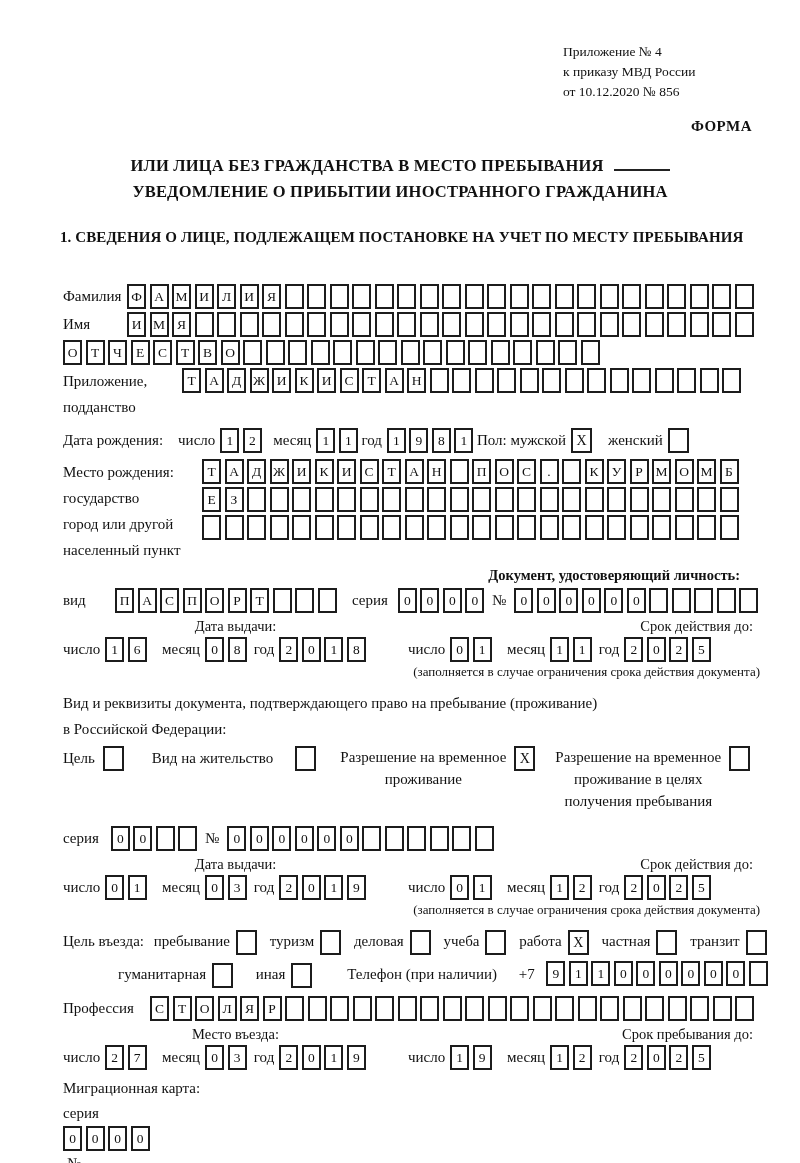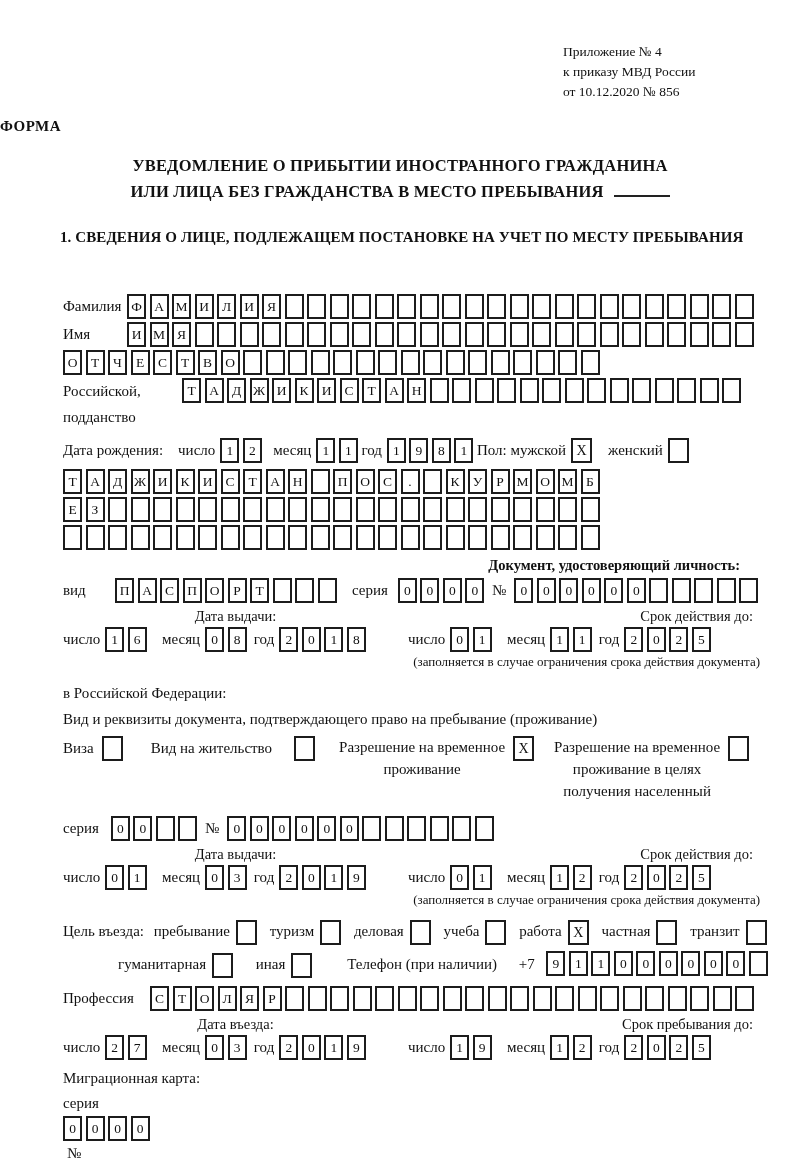--- a/index.html
+++ b/index.html
@@ -7,21 +7,21 @@
   body {
     width:800px; height:1163px; overflow:hidden;
     font-family:"Liberation Serif","DejaVu Serif",serif;
     color:#111; font-size:15px;
   }
   .page { position:relative; width:800px; height:1163px; }
 
   
   .appendix { margin:42px 0 0 563px; font-size:13.5px; line-height:20px; }
   .revision { margin:3px 0 0 563px; font-size:13px; line-height:19px; }
-  .forma { margin-top:16px; padding-right:36px; text-align:left; font-weight:bold; font-size:15px; letter-spacing:0.5px; }
+  .forma { margin-top:16px; padding-right:48px; text-align:right; font-weight:bold; font-size:15px; letter-spacing:0.5px; }
 
   .title { margin-top:18px; text-align:center; font-weight:bold; font-size:16.5px; line-height:26px; letter-spacing:0.2px; }
   .title-underline { display:inline-block; width:56px; border-bottom:2px solid #222; margin-left:10px; height:14px; }
 
   .section-heading { margin:24px 0 0 60px; font-weight:bold; font-size:15px; letter-spacing:0.1px; }
 
   
   .cells { display:inline-block; white-space:nowrap; vertical-align:top; }
   .box {
     display:inline-block; width:15px; height:21px; line-height:21px;
@@ -92,43 +92,43 @@
 <div class="page">
 
   <div class="appendix">
     <div>Приложение № 4</div>
     <div>к приказу МВД России</div>
     <div>от 10.12.2020 № 856</div>
   </div>
   <div class="forma">ФОРМА</div>
 
   <div class="title">
+    <div><span>ИЛИ ЛИЦА БЕЗ ГРАЖДАНСТВА В МЕСТО ПРЕБЫВАНИЯ</span><span class="title-underline"></span></div>
     <div>УВЕДОМЛЕНИЕ О ПРИБЫТИИ ИНОСТРАННОГО ГРАЖДАНИНА</div>
-    <div><span>ИЛИ ЛИЦА БЕЗ ГРАЖДАНСТВА В МЕСТО ПРЕБЫВАНИЯ</span><span class="title-underline"></span></div>
   </div>
 
   <div class="section-heading">1. СВЕДЕНИЯ О ЛИЦЕ, ПОДЛЕЖАЩЕМ ПОСТАНОВКЕ НА УЧЕТ ПО МЕСТУ ПРЕБЫВАНИЯ</div>
 
-  <div class="frow row-surname" style="margin-top:48px;">
+  <div class="frow row-surname" style="margin-top:38px;">
     <span class="flabel">Фамилия</span>
     <span class="cells"><span class="box">Ф</span><span class="box">А</span><span class="box">М</span><span class="box">И</span><span class="box">Л</span><span class="box">И</span><span class="box">Я</span><span class="box">&nbsp;</span><span class="box">&nbsp;</span><span class="box">&nbsp;</span><span class="box">&nbsp;</span><span class="box">&nbsp;</span><span class="box">&nbsp;</span><span class="box">&nbsp;</span><span class="box">&nbsp;</span><span class="box">&nbsp;</span><span class="box">&nbsp;</span><span class="box">&nbsp;</span><span class="box">&nbsp;</span><span class="box">&nbsp;</span><span class="box">&nbsp;</span><span class="box">&nbsp;</span><span class="box">&nbsp;</span><span class="box">&nbsp;</span><span class="box">&nbsp;</span><span class="box">&nbsp;</span><span class="box">&nbsp;</span><span class="box">&nbsp;</span></span>
   </div>
 
   <div class="frow row-name">
     <span class="flabel">Имя</span>
     <span class="cells"><span class="box">И</span><span class="box">М</span><span class="box">Я</span><span class="box">&nbsp;</span><span class="box">&nbsp;</span><span class="box">&nbsp;</span><span class="box">&nbsp;</span><span class="box">&nbsp;</span><span class="box">&nbsp;</span><span class="box">&nbsp;</span><span class="box">&nbsp;</span><span class="box">&nbsp;</span><span class="box">&nbsp;</span><span class="box">&nbsp;</span><span class="box">&nbsp;</span><span class="box">&nbsp;</span><span class="box">&nbsp;</span><span class="box">&nbsp;</span><span class="box">&nbsp;</span><span class="box">&nbsp;</span><span class="box">&nbsp;</span><span class="box">&nbsp;</span><span class="box">&nbsp;</span><span class="box">&nbsp;</span><span class="box">&nbsp;</span><span class="box">&nbsp;</span><span class="box">&nbsp;</span><span class="box">&nbsp;</span></span>
   </div>
 
   <div class="frow row-patronymic">
     <span class="cells"><span class="box">О</span><span class="box">Т</span><span class="box">Ч</span><span class="box">Е</span><span class="box">С</span><span class="box">Т</span><span class="box">В</span><span class="box">О</span><span class="box">&nbsp;</span><span class="box">&nbsp;</span><span class="box">&nbsp;</span><span class="box">&nbsp;</span><span class="box">&nbsp;</span><span class="box">&nbsp;</span><span class="box">&nbsp;</span><span class="box">&nbsp;</span><span class="box">&nbsp;</span><span class="box">&nbsp;</span><span class="box">&nbsp;</span><span class="box">&nbsp;</span><span class="box">&nbsp;</span><span class="box">&nbsp;</span><span class="box">&nbsp;</span><span class="box">&nbsp;</span></span>
   </div>
 
   <div class="frow row-citizenship">
     <div class="mlabel">
-      <div>Российской,</div>
+      <div>Приложение,</div>
       <div>подданство</div>
     </div>
     <span class="cells"><span class="box">Т</span><span class="box">А</span><span class="box">Д</span><span class="box">Ж</span><span class="box">И</span><span class="box">К</span><span class="box">И</span><span class="box">С</span><span class="box">Т</span><span class="box">А</span><span class="box">Н</span><span class="box">&nbsp;</span><span class="box">&nbsp;</span><span class="box">&nbsp;</span><span class="box">&nbsp;</span><span class="box">&nbsp;</span><span class="box">&nbsp;</span><span class="box">&nbsp;</span><span class="box">&nbsp;</span><span class="box">&nbsp;</span><span class="box">&nbsp;</span><span class="box">&nbsp;</span><span class="box">&nbsp;</span><span class="box">&nbsp;</span><span class="box">&nbsp;</span></span>
   </div>
 
   <div class="frow row-birthdate">
     <span class="dw">Дата рождения:</span>
     <span class="dsep"></span>
     <span class="dw">число</span>
     <span class="cells"><span class="box">1</span><span class="box">2</span></span>
@@ -139,20 +139,26 @@
     <span class="cells"><span class="box">1</span><span class="box">9</span><span class="box">8</span><span class="box">1</span></span>
     <span class="dw">Пол: мужской</span>
     <span class="cbox">X</span>
     <span class="gap8"></span>
       <span class="gap8"></span>
     <span class="dw">женский</span>
     <span class="cbox"></span>
   </div>
 
   <div class="frow row-birthplace">
+    <div class="mlabel">
+      <div>Место рождения:</div>
+      <div>государство</div>
+      <div>город или другой</div>
+      <div>населенный пункт</div>
+    </div>
     <div class="boxcol">
       <span class="cells"><span class="box">Т</span><span class="box">А</span><span class="box">Д</span><span class="box">Ж</span><span class="box">И</span><span class="box">К</span><span class="box">И</span><span class="box">С</span><span class="box">Т</span><span class="box">А</span><span class="box">Н</span><span class="box">&nbsp;</span><span class="box">П</span><span class="box">О</span><span class="box">С</span><span class="box">.</span><span class="box">&nbsp;</span><span class="box">К</span><span class="box">У</span><span class="box">Р</span><span class="box">М</span><span class="box">О</span><span class="box">М</span><span class="box">Б</span></span>
       <span class="cells"><span class="box">Е</span><span class="box">З</span><span class="box">&nbsp;</span><span class="box">&nbsp;</span><span class="box">&nbsp;</span><span class="box">&nbsp;</span><span class="box">&nbsp;</span><span class="box">&nbsp;</span><span class="box">&nbsp;</span><span class="box">&nbsp;</span><span class="box">&nbsp;</span><span class="box">&nbsp;</span><span class="box">&nbsp;</span><span class="box">&nbsp;</span><span class="box">&nbsp;</span><span class="box">&nbsp;</span><span class="box">&nbsp;</span><span class="box">&nbsp;</span><span class="box">&nbsp;</span><span class="box">&nbsp;</span><span class="box">&nbsp;</span><span class="box">&nbsp;</span><span class="box">&nbsp;</span><span class="box">&nbsp;</span></span>
       <span class="cells"><span class="box">&nbsp;</span><span class="box">&nbsp;</span><span class="box">&nbsp;</span><span class="box">&nbsp;</span><span class="box">&nbsp;</span><span class="box">&nbsp;</span><span class="box">&nbsp;</span><span class="box">&nbsp;</span><span class="box">&nbsp;</span><span class="box">&nbsp;</span><span class="box">&nbsp;</span><span class="box">&nbsp;</span><span class="box">&nbsp;</span><span class="box">&nbsp;</span><span class="box">&nbsp;</span><span class="box">&nbsp;</span><span class="box">&nbsp;</span><span class="box">&nbsp;</span><span class="box">&nbsp;</span><span class="box">&nbsp;</span><span class="box">&nbsp;</span><span class="box">&nbsp;</span><span class="box">&nbsp;</span><span class="box">&nbsp;</span></span>
     </div>
   </div>
 
   <div class="centered-bold">Документ, удостоверяющий личность:</div>
 
   <div class="frow row-vid">
@@ -174,38 +180,38 @@
       <span class="dw">год</span><span class="cells"><span class="box">2</span><span class="box">0</span><span class="box">1</span><span class="box">8</span></span>
     </span><span class="dg-right">
       <span class="dw">число</span><span class="cells"><span class="box">0</span><span class="box">1</span></span>
       <span class="gap8"></span><span class="dw">месяц</span><span class="cells"><span class="box">1</span><span class="box">1</span></span>
       <span class="dw">год</span><span class="cells"><span class="box">2</span><span class="box">0</span><span class="box">2</span><span class="box">5</span></span>
     </span>
   </div>
   <div class="note-right">(заполняется в случае ограничения срока действия документа)</div>
 
   <div class="intro">
+    <div>Вид и реквизиты документа, подтверждающего право на пребывание (проживание)</div>
     <div>в Российской Федерации:</div>
-    <div>Вид и реквизиты документа, подтверждающего право на пребывание (проживание)</div>
   </div>
 
   <div class="permit-row">
-    <span class="plabel">Виза</span>
+    <span class="plabel">Цель</span>
     <span class="cbox pc"></span>
     <span class="plabel" style="margin-left:28px;">Вид на жительство</span>
     <span class="cbox pc" style="margin-left:22px;"></span>
     <span class="pstack" style="margin-left:24px;">
       <span>Разрешение на временное</span><br>
       <span>проживание</span>
     </span>
     <span class="cbox pc">X</span>
     <span class="pstack" style="margin-left:20px;">
       <span>Разрешение на временное</span><br>
       <span>проживание в целях</span><br>
-      <span>получения населенный</span>
+      <span>получения пребывания</span>
     </span>
     <span class="cbox pc"></span>
   </div>
 
   <div class="frow" style="margin-top:14px;">
     <span class="flabel" style="margin-right:12px;">серия</span>
     <span class="cells"><span class="box">0</span><span class="box">0</span><span class="box">&nbsp;</span><span class="box">&nbsp;</span></span>
     <span class="nlbl">№</span>
     <span class="cells"><span class="box">0</span><span class="box">0</span><span class="box">0</span><span class="box">0</span><span class="box">0</span><span class="box">0</span><span class="box">&nbsp;</span><span class="box">&nbsp;</span><span class="box">&nbsp;</span><span class="box">&nbsp;</span><span class="box">&nbsp;</span><span class="box">&nbsp;</span></span>
   </div>
@@ -243,21 +249,21 @@
     <span class="phone-prefix">+7</span>
     <span class="cells"><span class="box">9</span><span class="box">1</span><span class="box">1</span><span class="box">0</span><span class="box">0</span><span class="box">0</span><span class="box">0</span><span class="box">0</span><span class="box">0</span><span class="box">&nbsp;</span></span>
   </div>
 
   <div class="frow row-profession">
     <span class="flabel">Профессия</span>
     <span class="cells"><span class="box">С</span><span class="box">Т</span><span class="box">О</span><span class="box">Л</span><span class="box">Я</span><span class="box">Р</span><span class="box">&nbsp;</span><span class="box">&nbsp;</span><span class="box">&nbsp;</span><span class="box">&nbsp;</span><span class="box">&nbsp;</span><span class="box">&nbsp;</span><span class="box">&nbsp;</span><span class="box">&nbsp;</span><span class="box">&nbsp;</span><span class="box">&nbsp;</span><span class="box">&nbsp;</span><span class="box">&nbsp;</span><span class="box">&nbsp;</span><span class="box">&nbsp;</span><span class="box">&nbsp;</span><span class="box">&nbsp;</span><span class="box">&nbsp;</span><span class="box">&nbsp;</span><span class="box">&nbsp;</span><span class="box">&nbsp;</span><span class="box">&nbsp;</span></span>
   </div>
 
   <div class="dates-titles">
-    <span class="dt-left">Дата въезда:</span><span class="dt-right">Срок пребывания до:</span>
+    <span class="dt-left">Место въезда:</span><span class="dt-right">Срок пребывания до:</span>
   </div>
   <div class="dates-row">
     <span class="dg-left">
       <span class="dw">число</span><span class="cells"><span class="box">2</span><span class="box">7</span></span>
       <span class="gap8"></span><span class="dw">месяц</span><span class="cells"><span class="box">0</span><span class="box">3</span></span>
       <span class="dw">год</span><span class="cells"><span class="box">2</span><span class="box">0</span><span class="box">1</span><span class="box">9</span></span>
     </span><span class="dg-right">
       <span class="dw">число</span><span class="cells"><span class="box">1</span><span class="box">9</span></span>
       <span class="gap8"></span><span class="dw">месяц</span><span class="cells"><span class="box">1</span><span class="box">2</span></span>
       <span class="dw">год</span><span class="cells"><span class="box">2</span><span class="box">0</span><span class="box">2</span><span class="box">5</span></span>

